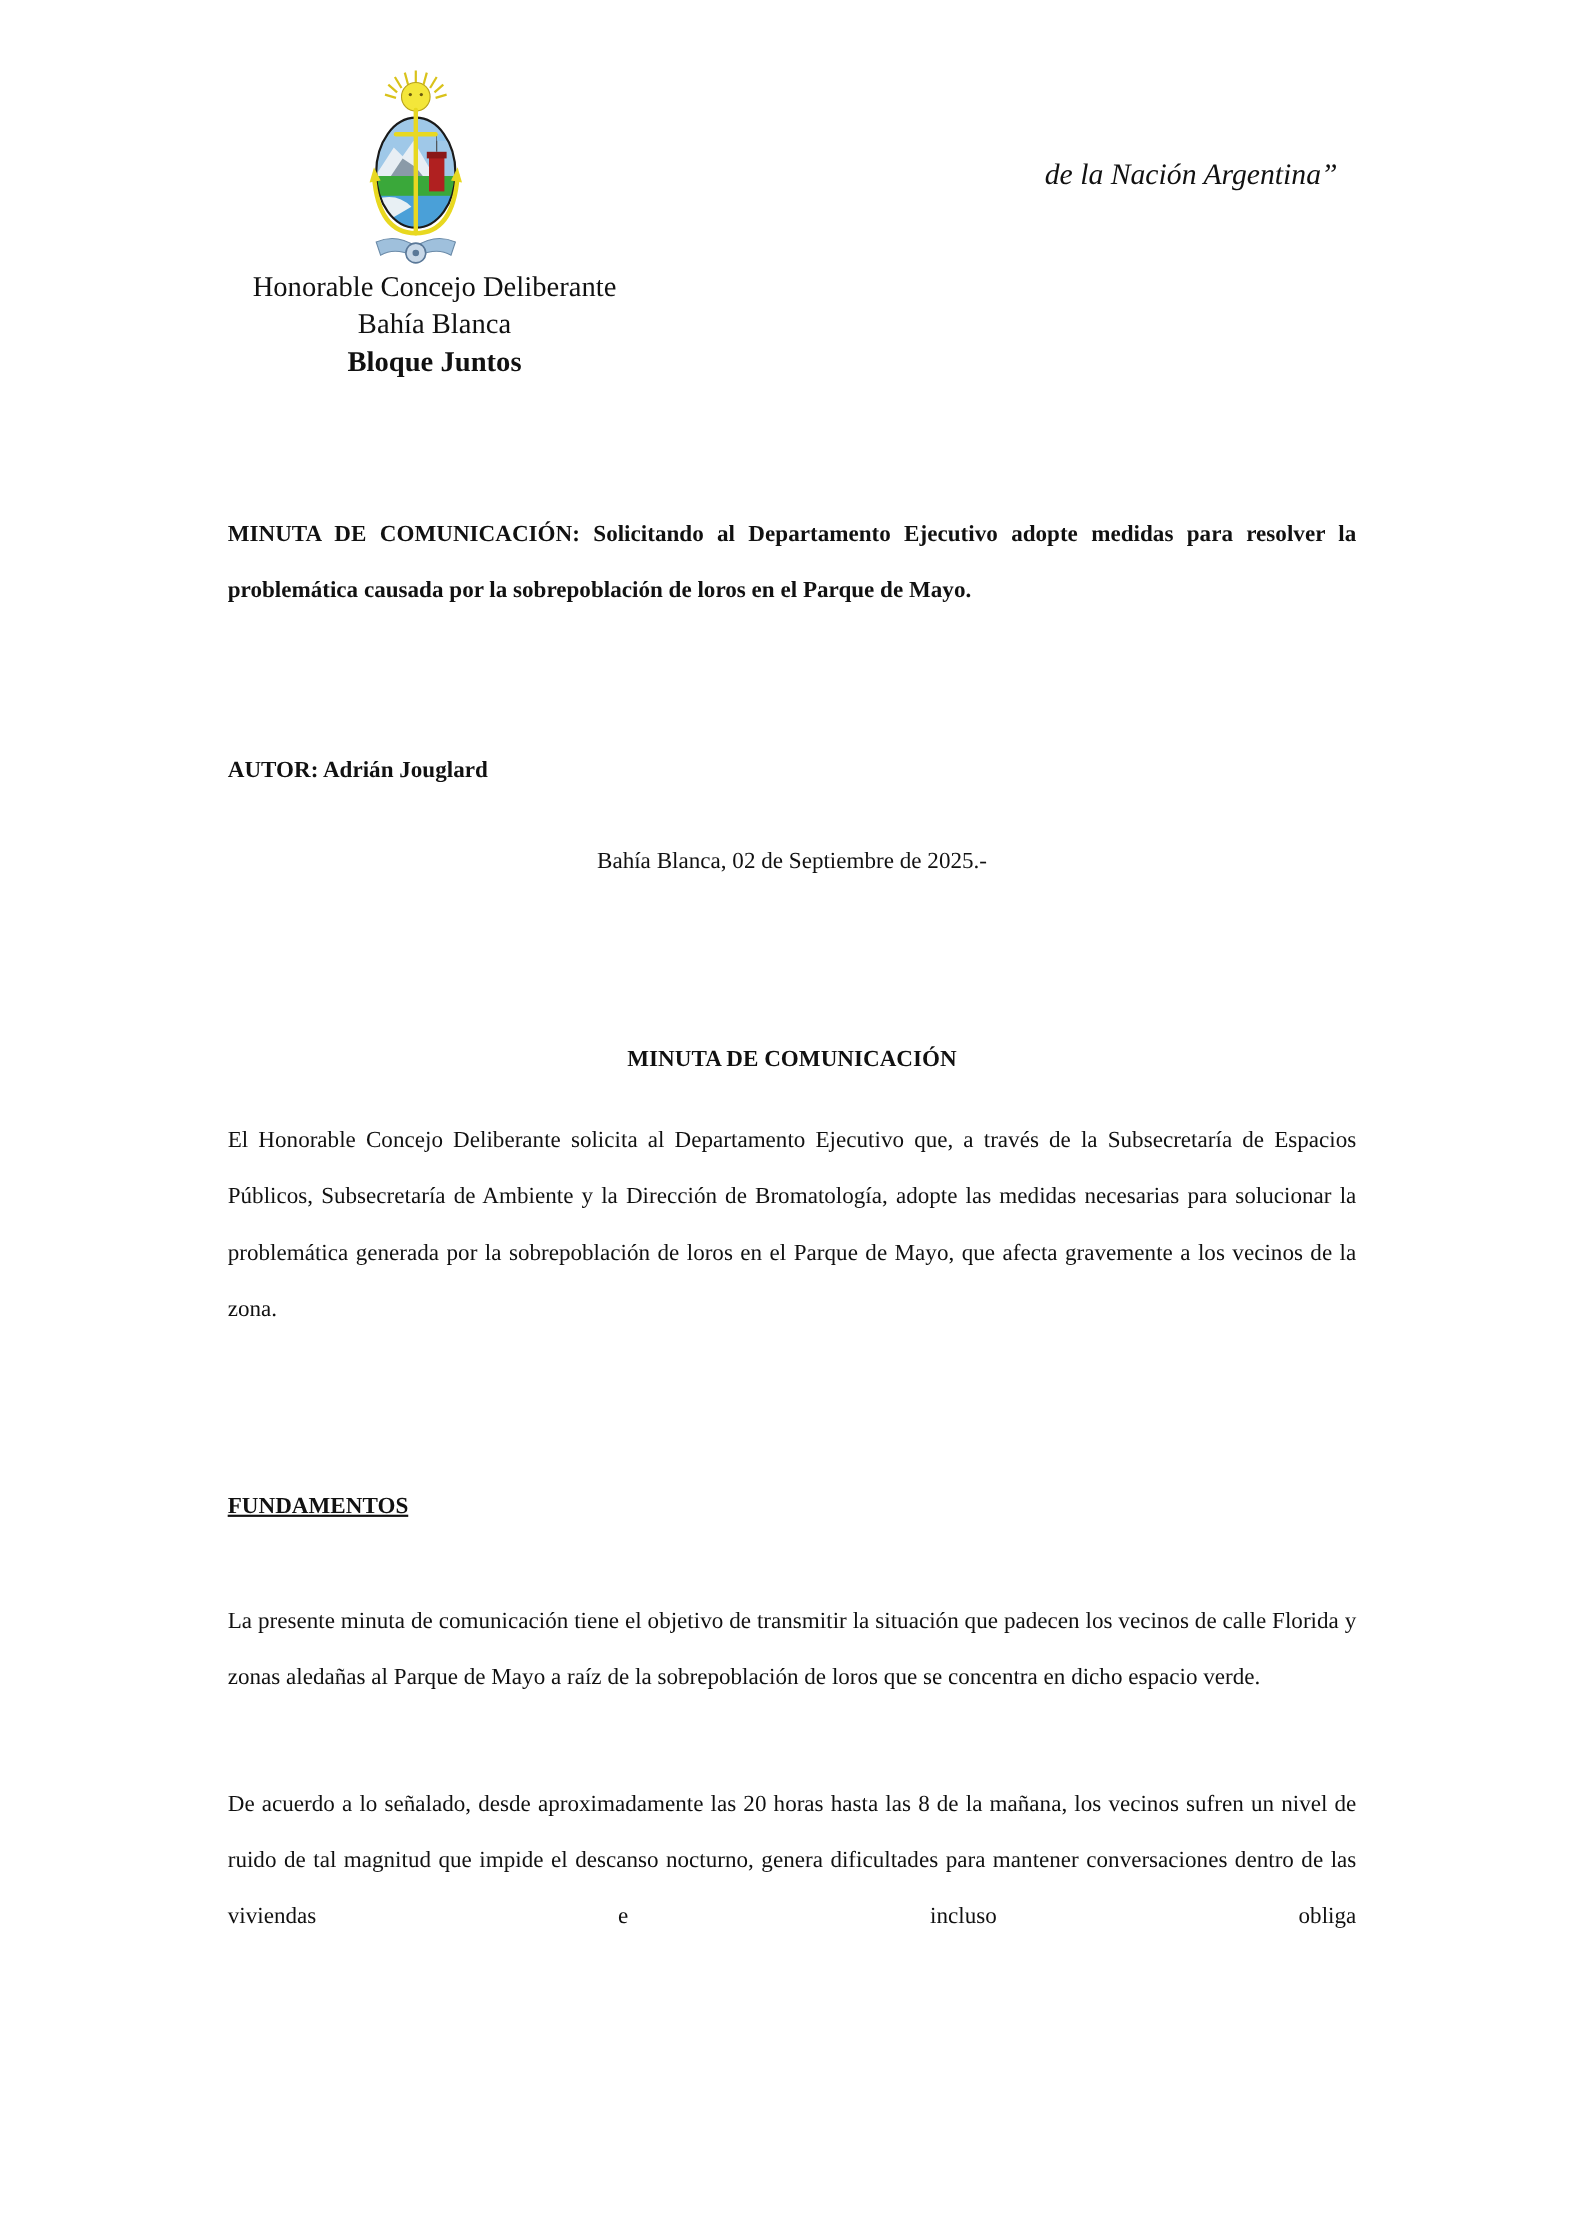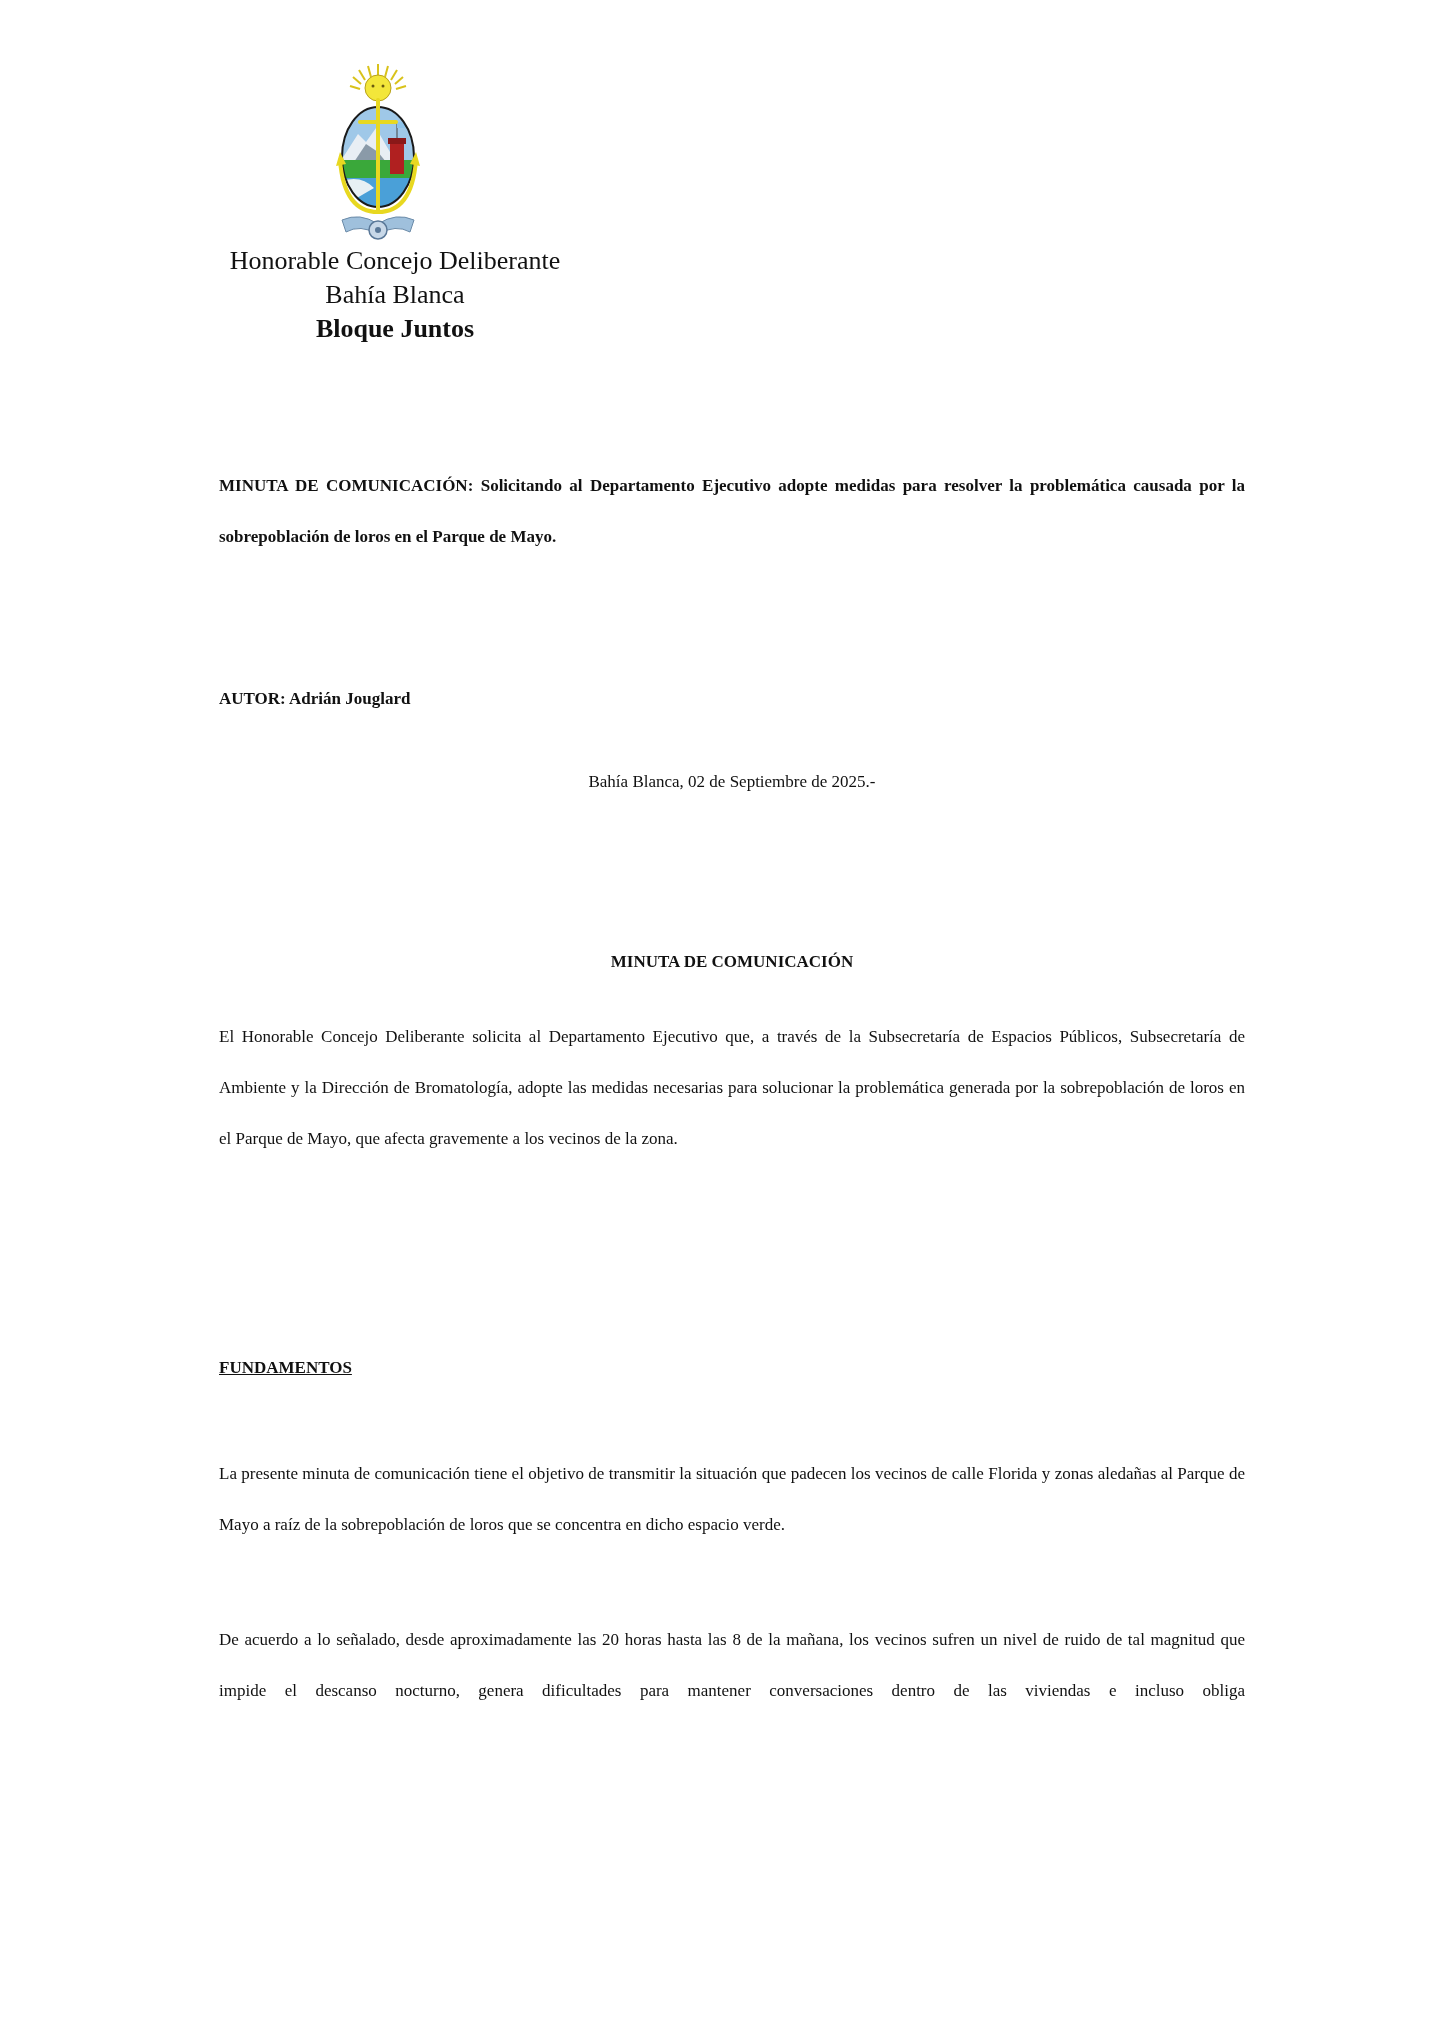--- a/index.html
+++ b/index.html
@@ -6,21 +6,21 @@
   body { width:1440px; height:2036px; position:relative; overflow:hidden;
          font-family:"Liberation Serif", "DejaVu Serif", serif; color:#111111; }
   .abs { position:absolute; }
   .logo { left:330px; top:62px; width:96px; height:182px; }
   .motto { left:780px; top:140px; width:440px; font-style:italic; font-size:27px; line-height:37px; text-align:right; }
   .motto .l1 { display:block; }
   .motto .l2 { display:block; padding-right:4px; }
   .org { left:200px; top:244px; width:390px; font-size:26px; line-height:34px; text-align:center; }
   .org .name { display:block; }
   .org .bloc { display:block; font-weight:bold; }
-  .block { left:219px; width:1026px; font-size:17px; }
+  .block { left:207px; width:1026px; font-size:21px; }
   .title { top:460px; font-weight:bold; line-height:51px; text-align:justify; text-align-last:left; }
   .author { top:659px; font-weight:bold; line-height:40px;margin-top:20px; }
   .date { top:762px; line-height:40px; text-align:center; }
   .heading { top:912px; font-weight:bold; line-height:40px; text-align:center; padding-left:0;margin-top:30px; }
   .para { line-height:51px; text-align:justify; text-align-last:left; }
   .p1 { top:1011px; }
   .fund { top:1348px; font-weight:bold; line-height:40px;text-decoration:underline; }
   .p2 { top:1448px; }
   .p3 { top:1614px; text-align-last:justify; }
 </style>
@@ -72,20 +72,21 @@
     <polygon points="6,104 10,90 16,102" fill="#e8d820"></polygon>
     <polygon points="80,102 86,90 90,104" fill="#e8d820"></polygon>
 
     <path d="M12 158 Q30 150 48 162 Q66 150 84 158 L80 170 Q66 162 48 172 Q30 162 16 170 Z" fill="#9fc0dc" stroke="#6a8aa8" stroke-width="1"></path>
     <circle cx="48" cy="168" r="9" fill="#c8d8e8" stroke="#5a7898" stroke-width="1.5"></circle>
     <circle cx="48" cy="168" r="3" fill="#5a7898"></circle>
   </svg>
 </div>
 
 <div class="abs motto">
+  <span class="l2">de la Nación Argentina”</span>
 </div>
 
 <div class="abs org">
   <span class="name">Honorable Concejo Deliberante</span>
   <span class="name">Bahía Blanca</span>
   <span class="bloc">Bloque Juntos</span>
 </div>
 
 <div class="abs block title">MINUTA DE COMUNICACIÓN: Solicitando al Departamento Ejecutivo adopte medidas para resolver la problemática causada por la sobrepoblación de loros en el Parque de Mayo.</div>
 

